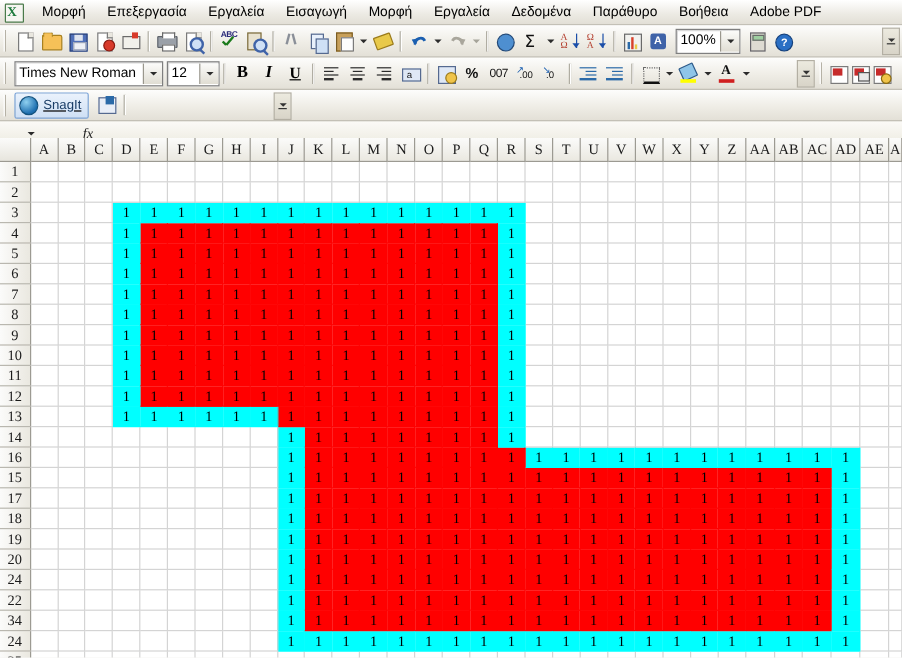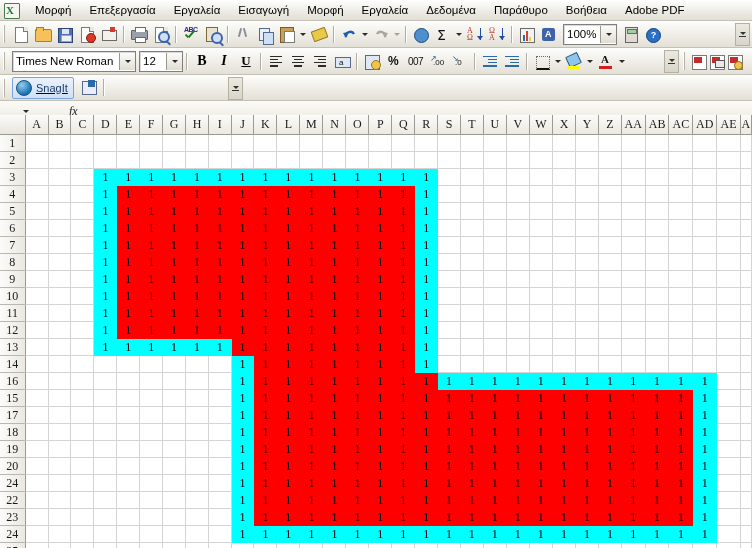--- a/index.html
+++ b/index.html
@@ -1390,21 +1390,21 @@
             <td class="cell fill-red" style="width: 23.5px;">1</td>
             <td class="cell fill-red" style="width: 23.5px;">1</td>
             <td class="cell fill-red" style="width: 23.5px;">1</td>
             <td class="cell fill-red" style="width: 23.5px;">1</td>
             <td class="cell fill-red" style="width: 23.5px;">1</td>
             <td class="cell fill-cyan" style="width: 23.5px;">1</td>
             <td class="cell" style="width: 23.5px;"></td>
             <td class="cell" style="width: 10px;"></td>
           </tr>
           <tr>
-            <th class="rowhead">23</th>
+            <th class="rowhead">34</th>
             <td class="cell" style="width: 23.5px;"></td>
             <td class="cell" style="width: 23.5px;"></td>
             <td class="cell" style="width: 23.5px;"></td>
             <td class="cell" style="width: 23.5px;"></td>
             <td class="cell" style="width: 23.5px;"></td>
             <td class="cell" style="width: 23.5px;"></td>
             <td class="cell" style="width: 23.5px;"></td>
             <td class="cell" style="width: 23.5px;"></td>
             <td class="cell" style="width: 23.5px;"></td>
             <td class="cell fill-cyan" style="width: 23.5px;">1</td>

